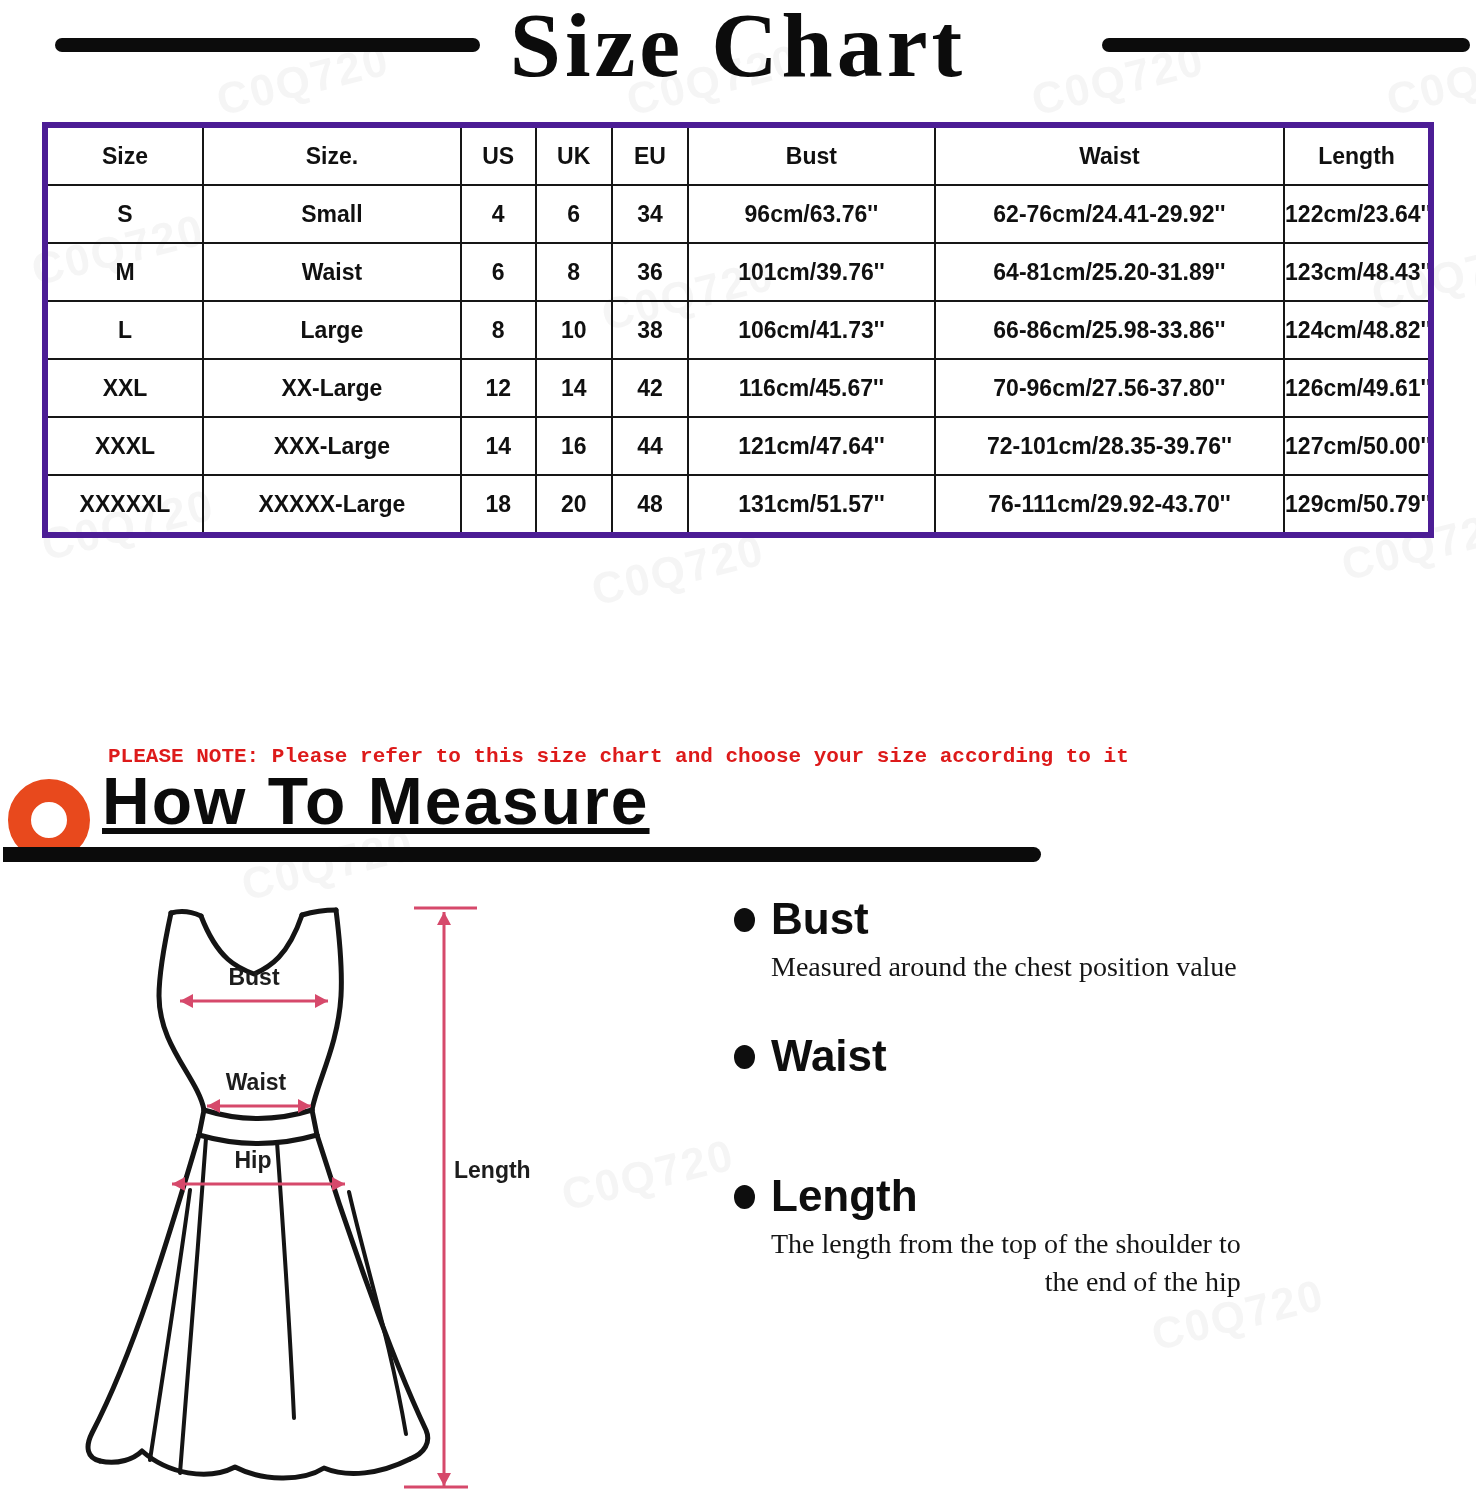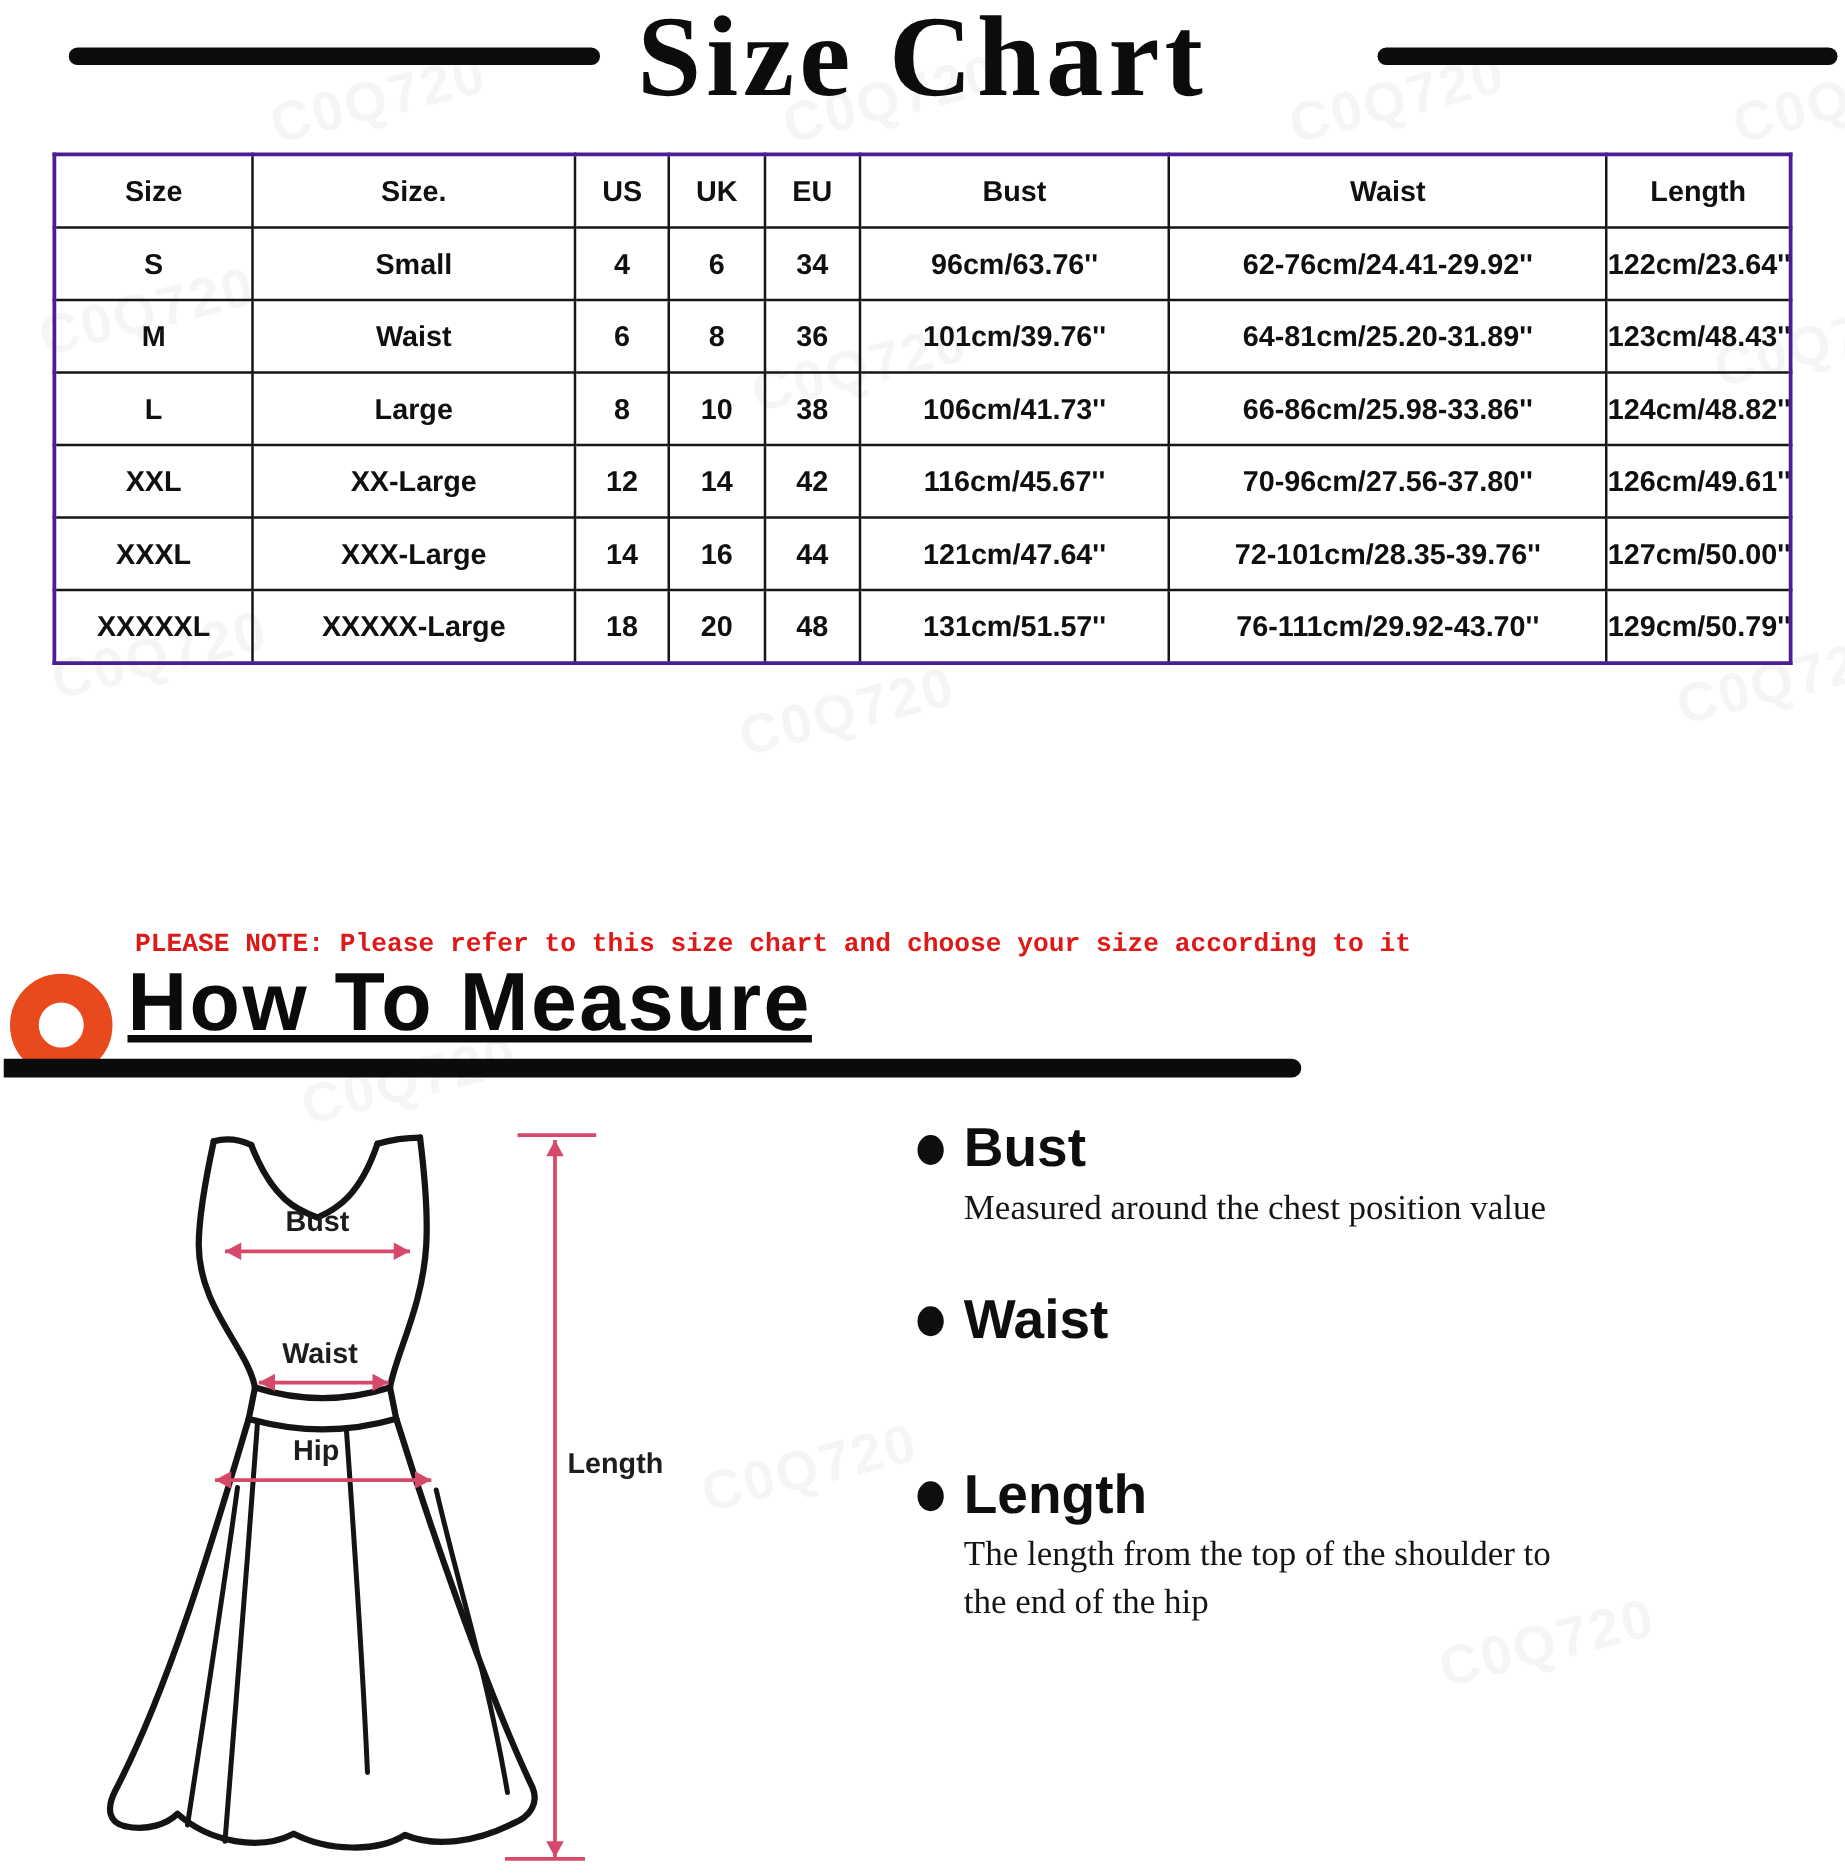--- a/index.html
+++ b/index.html
@@ -12,21 +12,21 @@
 
   
   .title{position:absolute;left:0;right:0;top:-8px;margin:0;text-align:center;
          font:bold 92px "Liberation Serif",serif;letter-spacing:4px;color:#0c0c0c;}
   .bar{position:absolute;top:38px;height:14px;background:#0c0c0c;border-radius:7px;}
   .bar-left{left:55px;width:425px;}
   .bar-right{left:1102px;width:368px;}
 
   
   .size-table{position:absolute;left:42px;top:122px;width:1392px;border-collapse:collapse;
-              table-layout:fixed;border:3px solid #4c1d95;}
+              table-layout:fixed;border:6px solid #4c1d95;}
   .size-table th,.size-table td{border:2px solid #161616;height:56px;padding:0;text-align:center;
               vertical-align:middle;font-family:"Liberation Sans",sans-serif;font-weight:bold;
               font-size:23px;color:#101010;overflow:hidden;white-space:nowrap;}
 
   
   .note{position:absolute;left:94px;top:731px;margin:14px;font:bold 21px "Liberation Mono",monospace;
         color:#dd1a1a;white-space:nowrap;}
 
   
   .ring{position:absolute;left:8px;top:779px;width:36px;height:36px;border:23px solid #e8491d;
@@ -37,21 +37,21 @@
              border-radius:0 8px 8px 0;}
 
   
   .diagram{position:absolute;left:40px;top:880px;}
 
   
   .measure-item{position:absolute;left:734px;display:flex;gap:16px;align-items:flex-start;}
   .mi-1{top:896px;} .mi-2{top:1033px;} .mi-3{top:1173px;}
   .dot{flex:0 0 auto;width:21px;height:24px;border-radius:50%;background:#0e0e0e;margin-top:12px;}
   .mi-body h3{margin:0;font:bold 44px/1.05 "Liberation Sans",sans-serif;color:#0e0e0e;}
-  .mi-body p{margin:6px 0 0;color:#151515;}
+  .mi-body p{margin:6px 0 0;color:#151515;text-align:right;}
   .desc-serif{font:28px/1.35 "Liberation Serif",serif;max-width:590px;white-space:pre-line;}
   .desc-mono{font:23px/1.3 "Liberation Mono",monospace;white-space:nowrap;}
 </style>
 </head>
 <body>
 
 <div class="page">
 
   <div id="wm-layer">
       <span class="wm" style="left: 215px; top: 55px;">C0Q720</span>

